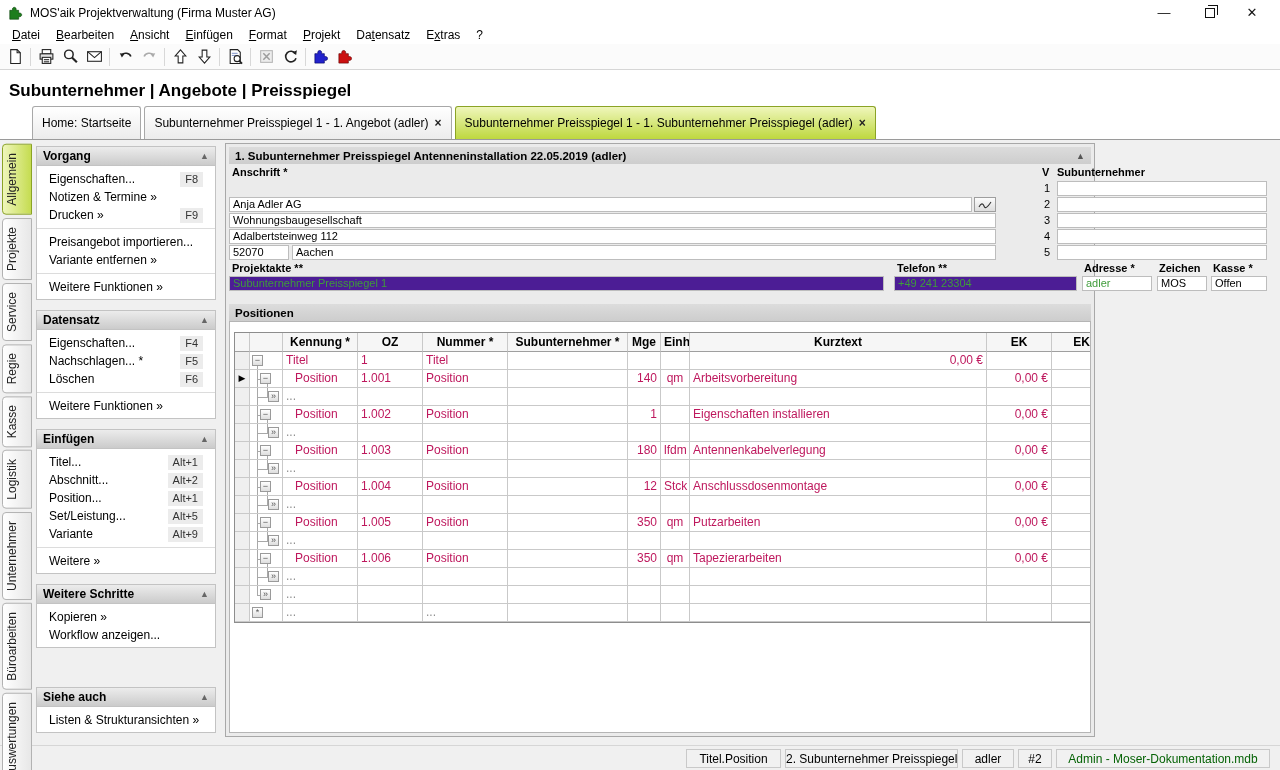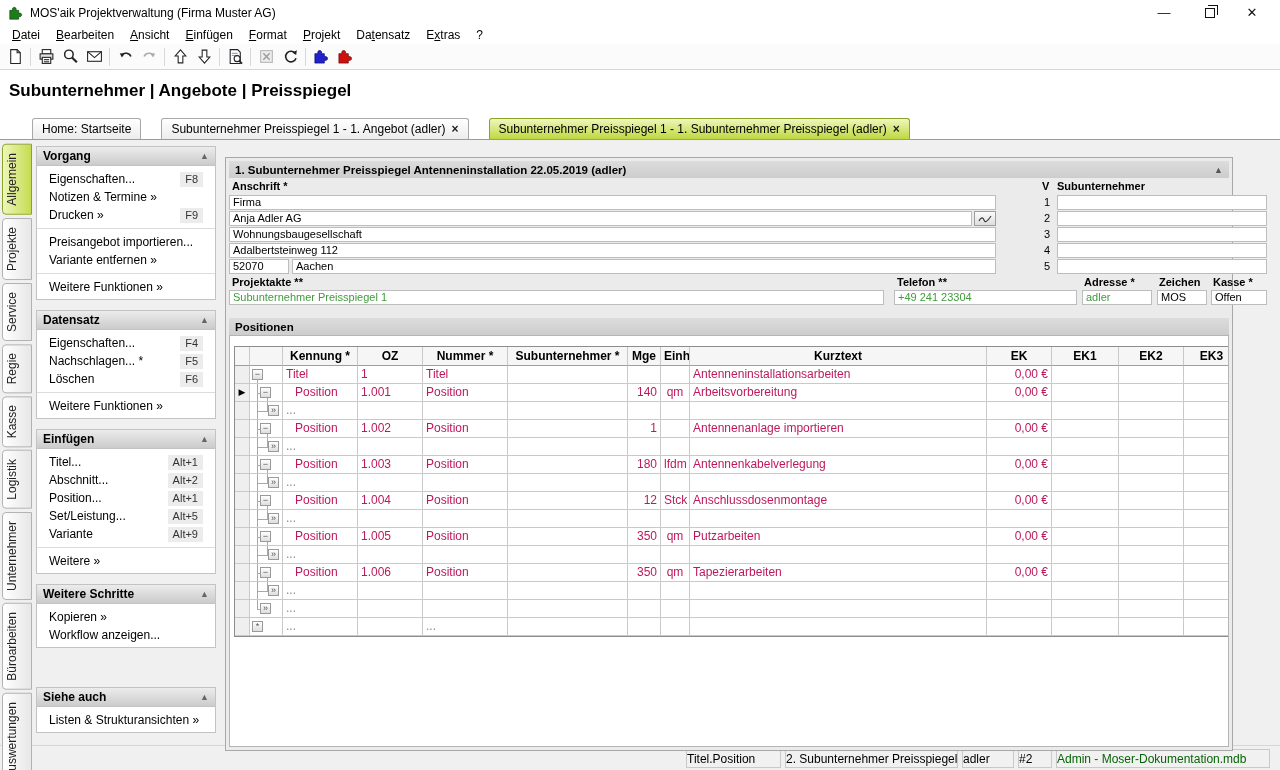--- a/index.html
+++ b/index.html
@@ -24,21 +24,21 @@
   .toolbar { height:26px; background:#fbfbfb; border-bottom:1px solid #d6d6d6; display:flex; align-items:center; padding-left:3px; }
   .tbtn { width:24px; height:22px; display:flex; align-items:center; justify-content:center; }
   .tbtn svg { width:17px; height:17px; }
   .tsep { width:1px; height:18px; background:#d8d8d8; margin:0 3px; }
 
   
   .pagetitle { height:42px; background:#fff; display:flex; align-items:center; padding-left:9px; font-size:17px; font-weight:bold; }
 
   
   .tabstrip { height:28px; background:#fff; display:flex; align-items:flex-end; padding-left:32px; border-bottom:1px solid #9a9a9a; }
-  .tab { height:21px; display:flex; align-items:center; padding:4px 9px; border:1px solid #a8a8a8; border-bottom:none; border-radius:3px 3px 0 0; background:linear-gradient(#ffffff,#ececec); margin-right:20px; white-space:nowrap; }
+  .tab { height:21px; display:flex; align-items:center; padding:16px 9px; border:1px solid #a8a8a8; border-bottom:none; border-radius:3px 3px 0 0; background:linear-gradient(#ffffff,#ececec); margin-right:3px; white-space:nowrap; }
   .tab.active { background:linear-gradient(#eff6bb,#bed83f); border-color:#8ba326; }
   .tab-close { margin-left:6px; font-weight:bold; font-size:12px; line-height:10px; color:#222; }
 
   
   .workspace { position:relative; height:605px; background:#f0f0f0; }
 
   #sidetabs { position:absolute; left:2px; top:4px; width:30px; display:flex; flex-direction:column; }
   .vtab { writing-mode:vertical-rl; transform:rotate(180deg); margin-bottom:3px; padding:8px 2px; text-align:center; font-size:12px; border:1px solid #b2b2b2; border-radius:0 4px 4px 0; background:linear-gradient(to left,#ffffff,#e7e7e7); color:#222; white-space:nowrap; }
   .vtab.active { background:linear-gradient(to left,#eff6bb,#c5dc50); border-color:#8ba326; }
 
@@ -47,28 +47,28 @@
   .pgroup:last-child { margin-top:auto; margin-bottom:2px; }
   .pghead { background:linear-gradient(#ececec,#cbcbcb); font-weight:bold; font-size:12px; padding:2px 6px; display:flex; align-items:center; border-bottom:1px solid #c3c3c3; }
   .pgarrow { margin-left:auto; font-size:9px; color:#666; }
   .pgbody { padding:4px 0 3px; }
   .pitem { display:flex; align-items:center; height:18px; padding:0 12px; cursor:default; }
   .pilabel { flex:1; white-space:nowrap; overflow:hidden; }
   .pkey { background:#ececec; color:#333; padding:0 5px; font-size:11px; height:15px; line-height:15px; }
   .psep { border-top:1px solid #dcdcdc; margin:4px 0; }
 
   
-  #content { position:absolute; left:225px; top:17px; width:1008px; height:594px; background:#ebebeb; border:1px solid #a8a8a8; }
+  #content { position:absolute; left:225px; top:3px; width:870px; height:594px; background:#ebebeb; border:1px solid #a8a8a8; }
   .secthead { position:absolute; left:3px; right:3px; height:17px; background:linear-gradient(#dcdcdc,#cdcdcd); font-weight:bold; font-size:11.5px; display:flex; align-items:center; padding:0 6px; }
   .secthead .arr { margin-left:auto; font-size:9px; color:#555; }
 
   .formarea { position:absolute; left:0; right:0; top:21px; height:139px; }
   .flabel { position:absolute; font-weight:bold; font-size:11px; height:13px; white-space:nowrap; }
   .ffield { position:absolute; height:15px; background:#fff; border:1px solid #bdbdbd; font-size:11px; line-height:13px; padding:0 3px; white-space:nowrap; overflow:hidden; }
-  .ffield.ro { background:#ffffff; }
+  .ffield.ro { background:#4c1d95; }
   .green { color:#3f9c3a; }
   .fbtn { position:absolute; height:15px; width:22px; background:linear-gradient(#fcfcfc,#ddd); border:1px solid #9e9e9e; display:flex; align-items:center; justify-content:center; }
   .fnum { position:absolute; font-size:11px; width:12px; }
 
   .posbody { position:absolute; left:3px; right:3px; top:177px; bottom:3px; background:#fff; border:1px solid #b5b5b5; overflow:hidden; }
   #postable { position:absolute; left:4px; top:10px; width:1031px; border:1px solid #8d8d8d; background:#fff; }
   .trow { display:grid; grid-template-columns:15px 33px 75px 65px 85px 120px 33px 29px 297px 65px 67px 65px 56px 24px; height:18px; }
   .trow.thead { height:19px; }
   .tc { border-right:1px solid #c9c9c9; border-bottom:1px solid #c9c9c9; padding:0 3px; line-height:17px; font-size:12px; overflow:hidden; white-space:nowrap; }
   .tc:last-child { border-right:none; }
@@ -78,21 +78,21 @@
   .bluedata { color:#be185d; font-weight:normal; }
   .right { text-align:right; }
   .center { text-align:center; }
   .dots { color:#8f8f8f; }
   .vl { position:absolute; width:0; border-left:1px solid #a8a8a8; }
   .hl { position:absolute; height:0; border-top:1px solid #a8a8a8; top:9px; }
   .tico { position:absolute; top:3px; width:11px; height:11px; border:1px solid #9a9a9a; background:linear-gradient(#fff,#dedede); font-size:9px; line-height:9px; text-align:center; color:#555; }
 
   
   .statusbar { height:25px; background:#f0f0f0; border-top:1px solid #d6d6d6; display:flex; justify-content:flex-end; align-items:center; padding-right:10px; gap:4px; }
-  .sseg { height:19px; line-height:18px; text-align:left; background:#f1f1f1; border:1px solid #c9c9c9; font-size:12px; overflow:hidden; white-space:nowrap; }
+  .sseg { height:19px; line-height:18px; text-align:center; background:#f1f1f1; border:1px solid #c9c9c9; font-size:12px; overflow:hidden; white-space:nowrap; }
   .sseg.greentext { color:#066306; }
 </style>
 </head>
 <body>
 
 <div class="titlebar">
   <svg class="ticon" viewBox="0 0 18 16">
       <path d="M2 5h3.1C4.6 2.8 5.7 1.6 7.1 1.6S9.6 2.8 9.1 5H12v3.1c2.2-.5 3.4.6 3.4 2s-1.2 2.5-3.4 2V15H2z" fill="#1d7d1d" stroke="#0b430b" stroke-width="0.7"></path>
     </svg>
   <span class="wtitle">MOS'aik Projektverwaltung (Firma Muster AG)</span>
@@ -351,21 +351,20 @@
     </div>
 
   <div id="content">
     <div class="secthead" style="top:3px">
       <span>1. Subunternehmer Preisspiegel Antenneninstallation 22.05.2019 (adler)</span>
       <span class="arr">▲</span>
     </div>
 
     <div class="formarea">
       <div class="flabel" style="left:6px;top:1px">Anschrift *</div>
-      <div class="ffield" style="left:3px;top:16px;width:767px">Firma</div>
       <div class="ffield" style="left:3px;top:32px;width:743px">Anja Adler AG</div>
       <span class="fbtn" style="left:748px;top:32px">
           <svg width="14" height="9" viewBox="0 0 14 9">
             <path d="M1 7c2-4 4-4 5-1s3 2 7-4" fill="none" stroke="#333" stroke-width="1.1"></path>
           </svg>
         </span>
       <div class="ffield" style="left:3px;top:48px;width:767px">Wohnungsbaugesellschaft</div>
       <div class="ffield" style="left:3px;top:64px;width:767px">Adalbertsteinweg 112</div>
       <div class="ffield" style="left:3px;top:80px;width:60px">52070</div>
       <div class="ffield" style="left:66px;top:80px;width:704px">Aachen</div>
@@ -424,21 +423,20 @@
             <div class="tc ttree">
               <div class="vl" style="left: 7px; top: 9px; bottom: 0px;"></div>
               <span class="tico" style="left: 2px;">−</span>
             </div>
             <div class="tc bluedata" style="padding-left: 3px;">Titel</div>
             <div class="tc bluedata">1</div>
             <div class="tc bluedata">Titel</div>
             <div class="tc "></div>
             <div class="tc "></div>
             <div class="tc "></div>
-            <div class="tc bluedata">Antenneninstallationsarbeiten</div>
             <div class="tc bluedata right">0,00 €</div>
             <div class="tc "></div>
             <div class="tc "></div>
             <div class="tc "></div>
             <div class="tc "></div>
           </div>
           <div class="trow">
             <div class="tc tsel"><span>▶</span></div>
             <div class="tc ttree">
               <div class="vl" style="left: 7px; top: 0px; bottom: 0px;"></div>
@@ -487,21 +485,21 @@
               <div class="vl" style="left: 17px; top: 9px; bottom: 0px;"></div>
               <div class="hl" style="left: 7px; width: 3px;"></div>
               <span class="tico" style="left: 10px;">−</span>
             </div>
             <div class="tc bluedata" style="padding-left: 12px;">Position</div>
             <div class="tc bluedata">1.002</div>
             <div class="tc bluedata">Position</div>
             <div class="tc "></div>
             <div class="tc bluedata right">1</div>
             <div class="tc "></div>
-            <div class="tc bluedata">Antennenanlage importieren</div>
+            <div class="tc bluedata">Eigenschaften installieren</div>
             <div class="tc bluedata right">0,00 €</div>
             <div class="tc "></div>
             <div class="tc "></div>
             <div class="tc "></div>
             <div class="tc "></div>
           </div>
           <div class="trow">
             <div class="tc tsel"></div>
             <div class="tc ttree">
               <div class="vl" style="left: 7px; top: 0px; bottom: 0px;"></div>

